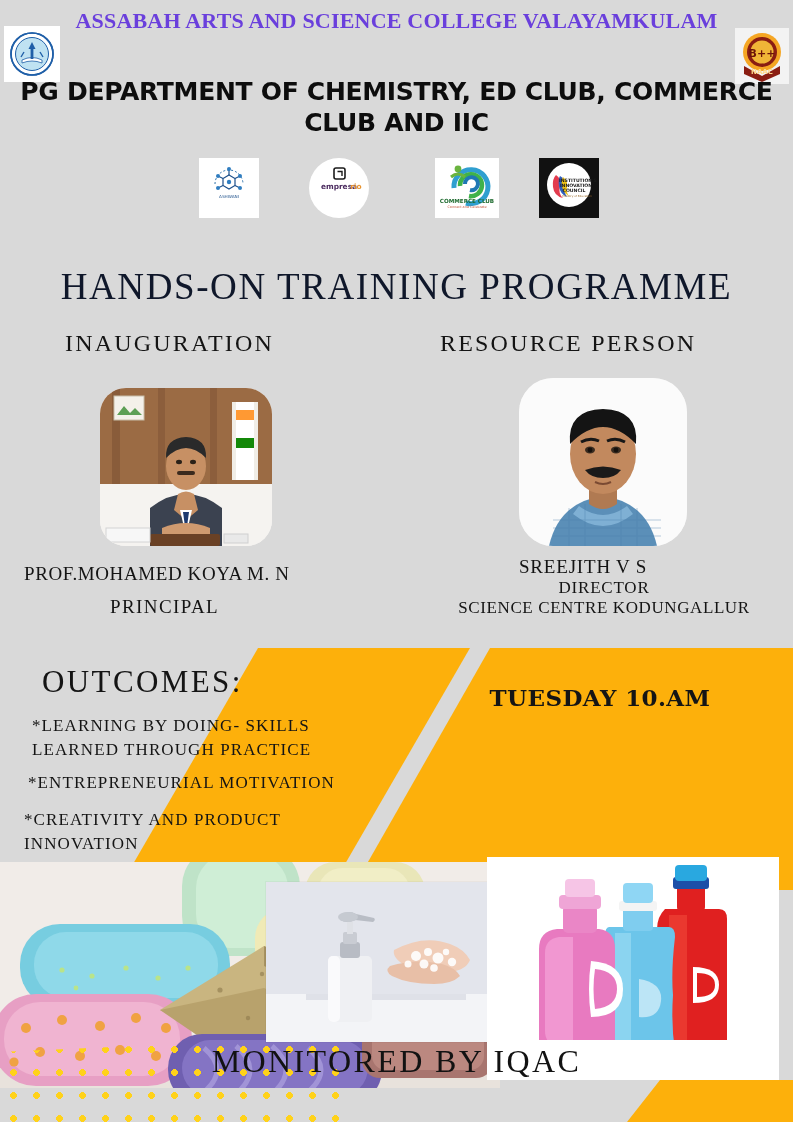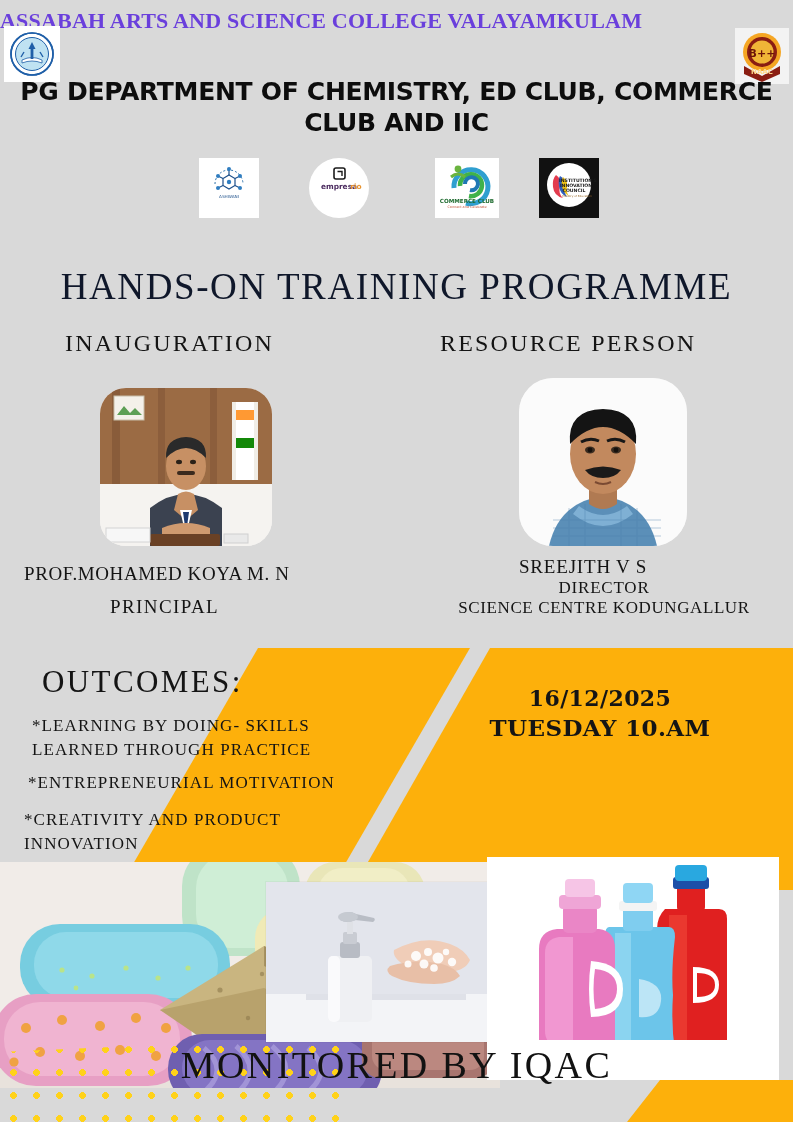--- a/index.html
+++ b/index.html
@@ -11,21 +11,21 @@
     position:relative;
   }
   .poster{
     position:absolute;left:0;top:0;width:793px;height:1122px;
     background:#d9d9d9;
     overflow:hidden;
   }
 
   
   .college-name{
-    position:absolute;left:0;top:8px;width:793px;text-align:left;
+    position:absolute;left:0;top:8px;width:793px;text-align:center;
     font-family:"Liberation Serif", serif;
     font-weight:700;
     font-size:22px;
     letter-spacing:.2px;
     color:#6a3fdc;
     white-space:nowrap;
   }
   .college-logo{
     position:absolute;left:4px;top:26px;width:56px;height:56px;
     background:#ffffff;
@@ -171,21 +171,21 @@
     background:#ffffff;overflow:hidden;
   }
   .white-strip{
     position:absolute;left:487px;top:1040px;width:292px;height:40px;background:#ffffff;
   }
 
   
   .footer{
     position:absolute;left:0;top:1043px;width:793px;text-align:center;
     font-family:"Liberation Serif", serif;
-    font-size:38px;letter-spacing:2.4px;color:#121212;white-space:nowrap;
+    font-size:32px;letter-spacing:2.4px;color:#121212;white-space:nowrap;
     z-index:40;
   }
 </style>
 </head>
 <body>
 
 <div class="poster">
 
   <div class="college-name">ASSABAH ARTS AND SCIENCE COLLEGE VALAYAMKULAM</div>
 
@@ -340,21 +340,20 @@
 
   <div class="band band-a"></div>
   <div class="band band-b"></div>
 
   <div class="outcomes-title">OUTCOMES:</div>
   <div class="outcome-item o1">*LEARNING BY DOING- SKILLS LEARNED THROUGH PRACTICE</div>
   <div class="outcome-item o2">*ENTREPRENEURIAL MOTIVATION</div>
   <div class="outcome-item o3">*CREATIVITY AND PRODUCT INNOVATION</div>
 
   <div class="date-block">
-    <div class="date-line l1">16/12/2025</div>
     <div class="date-line l2">TUESDAY 10.AM</div>
   </div>
 
   <div class="soaps">
     <svg width="500" height="226" viewBox="0 0 500 226" aria-hidden="true">
       <rect width="500" height="226" fill="#f1ece8"></rect>
       <ellipse cx="250" cy="214" rx="280" ry="40" fill="#e8e2dc"></ellipse>
 
       <rect x="305" y="0" width="120" height="74" rx="30" fill="#e9e6b8"></rect>
       <rect x="318" y="6" width="92" height="58" rx="24" fill="#f1eec6"></rect>

